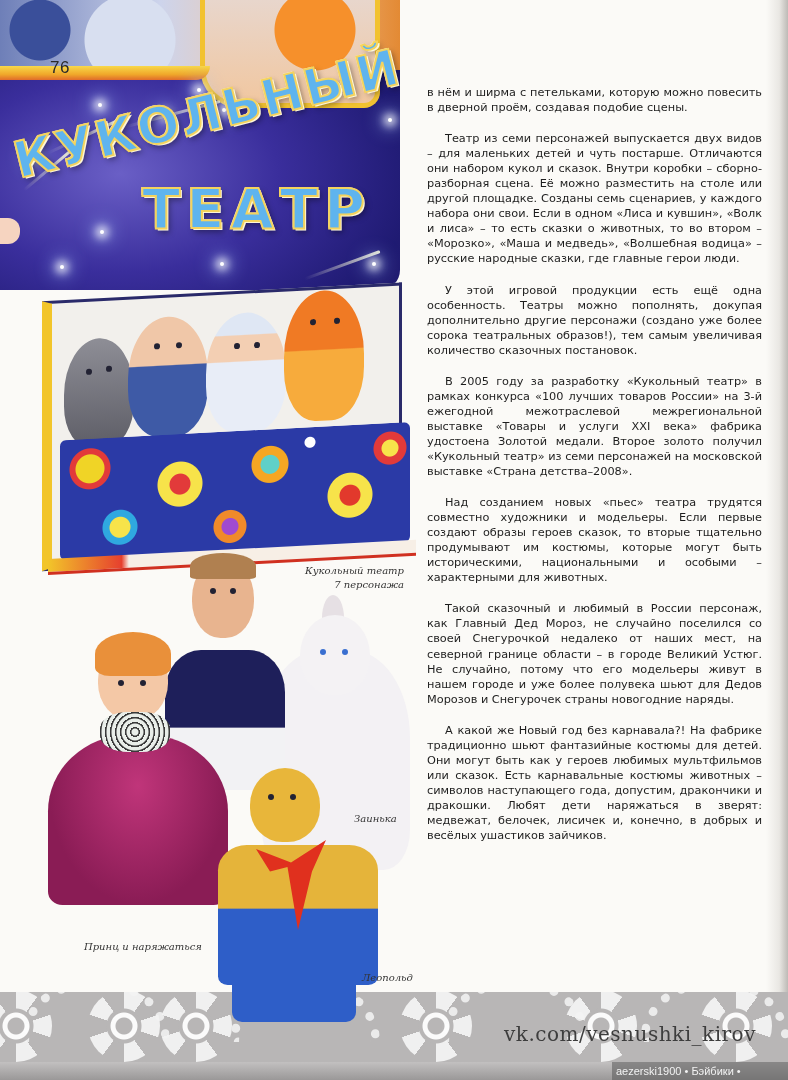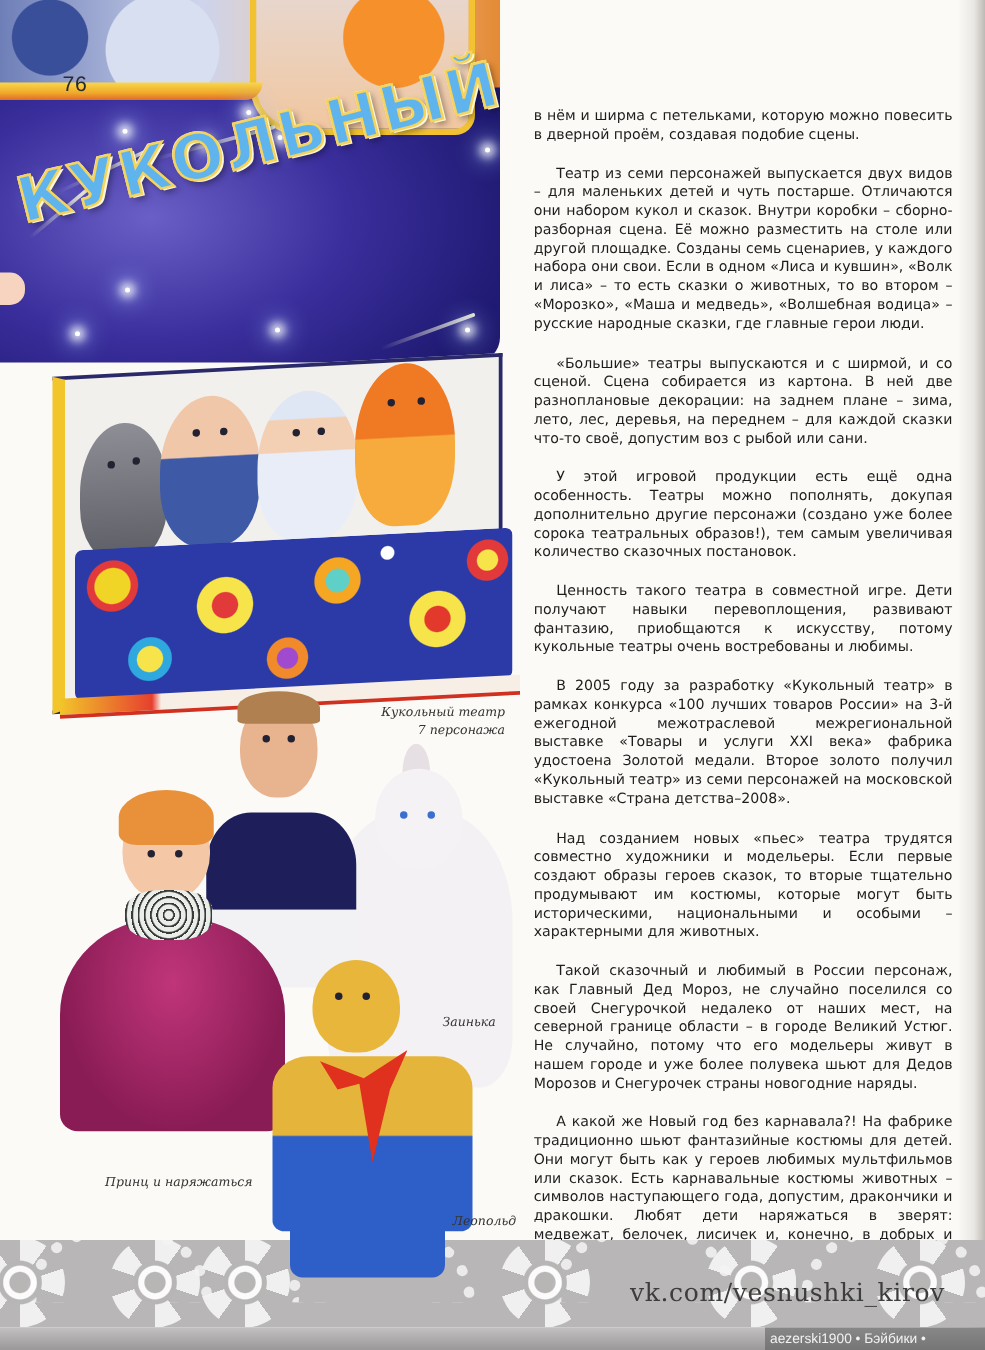--- a/index.html
+++ b/index.html
@@ -179,20 +179,21 @@
   <div class="star" style="left:32px;top:155px;"></div>
   <div class="star" style="left:388px;top:118px;"></div>
   <div class="star" style="left:60px;top:265px;"></div>
   <div class="star" style="left:220px;top:262px;"></div>
   <div class="star" style="left:372px;top:262px;"></div>
   <div class="star" style="left:100px;top:230px;"></div>
 
   <div class="hand"></div>
   <div class="page-number">76</div>
   <div class="title-line title-line-1">КУКОЛЬНЫЙ</div>
+  <div class="title-line title-line-2">ТЕАТР</div>
 </div>
 
 <div class="box">
   <div class="box-back"></div>
   <div class="puppet puppet-wolf">
     <span class="eye" style="left:22px;top:30px;"></span>
     <span class="eye" style="left:42px;top:28px;"></span>
   </div>
   <div class="puppet puppet-grandpa">
     <span class="eye" style="left:26px;top:26px;"></span>
@@ -244,23 +245,21 @@
 </div>
 <div class="p-body cat-bow"></div>
 
 <div class="caption caption-hare">Заинька</div>
 <div class="caption caption-prince">Принц и наряжаться</div>
 <div class="caption caption-leopold">Леопольд</div>
 
 <div class="article">
   <p class="first">в нём и ширма с петельками, которую можно по­весить в дверной проём, создавая подобие сцены.</p>
   <p>Театр из семи персонажей выпускается двух видов – для маленьких детей и чуть постарше. Отличаются они набором кукол и сказок. Вну­три коробки – сборно-разборная сцена. Её можно разместить на столе или другой площад­ке. Созданы семь сценариев, у каждого набора они свои. Если в одном «Лиса и кувшин», «Волк и лиса» – то есть сказки о животных, то во втором – «Морозко», «Маша и медведь», «Волшебная во­дица» – русские народные сказки, где главные герои люди.</p>
-  <p>«Большие» театры выпускаются и с ширмой, и со сценой. Сцена собирается из картона. В ней две разноплановые декорации: на заднем пла­не – зима, лето, лес, деревья, на переднем – для каждой сказки что-то своё, допустим воз с рыбой или сани.</p>
   <p>У этой игровой продукции есть ещё одна особенность. Театры можно пополнять, доку­пая дополнительно другие персонажи (создано уже более сорока театральных образов!), тем самым увеличивая количество сказочных по­становок.</p>
-  <p>Ценность такого театра в совместной игре. Дети получают навыки перевоплощения, раз­вивают фантазию, приобщаются к искусству, потому кукольные театры очень востребованы и любимы.</p>
   <p>В 2005 году за разработку «Кукольный те­атр» в рамках конкурса «100 лучших товаров России» на 3-й ежегодной межотраслевой меж­региональной выставке «Товары и услуги XXI ве­ка» фабрика удостоена Золотой медали. Вто­рое золото получил «Кукольный театр» из семи персонажей на московской выставке «Страна детства–2008».</p>
   <p>Над созданием новых «пьес» театра трудят­ся совместно художники и модельеры. Если пер­вые создают образы героев сказок, то вторые тщательно продумывают им костюмы, которые могут быть историческими, национальными и особыми – характерными для животных.</p>
   <p>Такой сказочный и любимый в России персо­наж, как Главный Дед Мороз, не случайно по­селился со своей Снегурочкой недалеко от на­ших мест, на северной границе области – в го­роде Великий Устюг. Не случайно, потому что его модельеры живут в нашем городе и уже бо­лее полувека шьют для Дедов Морозов и Сне­гурочек страны новогодние наряды.</p>
   <p>А какой же Новый год без карнавала?! На фабрике традиционно шьют фантазийные ко­стюмы для детей. Они могут быть как у героев любимых мультфильмов или сказок. Есть карна­вальные костюмы животных – символов насту­пающего года, допустим, дракончики и дракош­ки. Любят дети наряжаться в зверят: медвежат, белочек, лисичек и, конечно, в добрых и весёлых ушастиков зайчиков.</p>
 </div>
 
 <div class="lace">
   <div class="lace-arc" style="left:20px;"></div>
   <div class="lace-arc" style="left:230px;"></div>
   <div class="lace-arc" style="left:440px;"></div>

